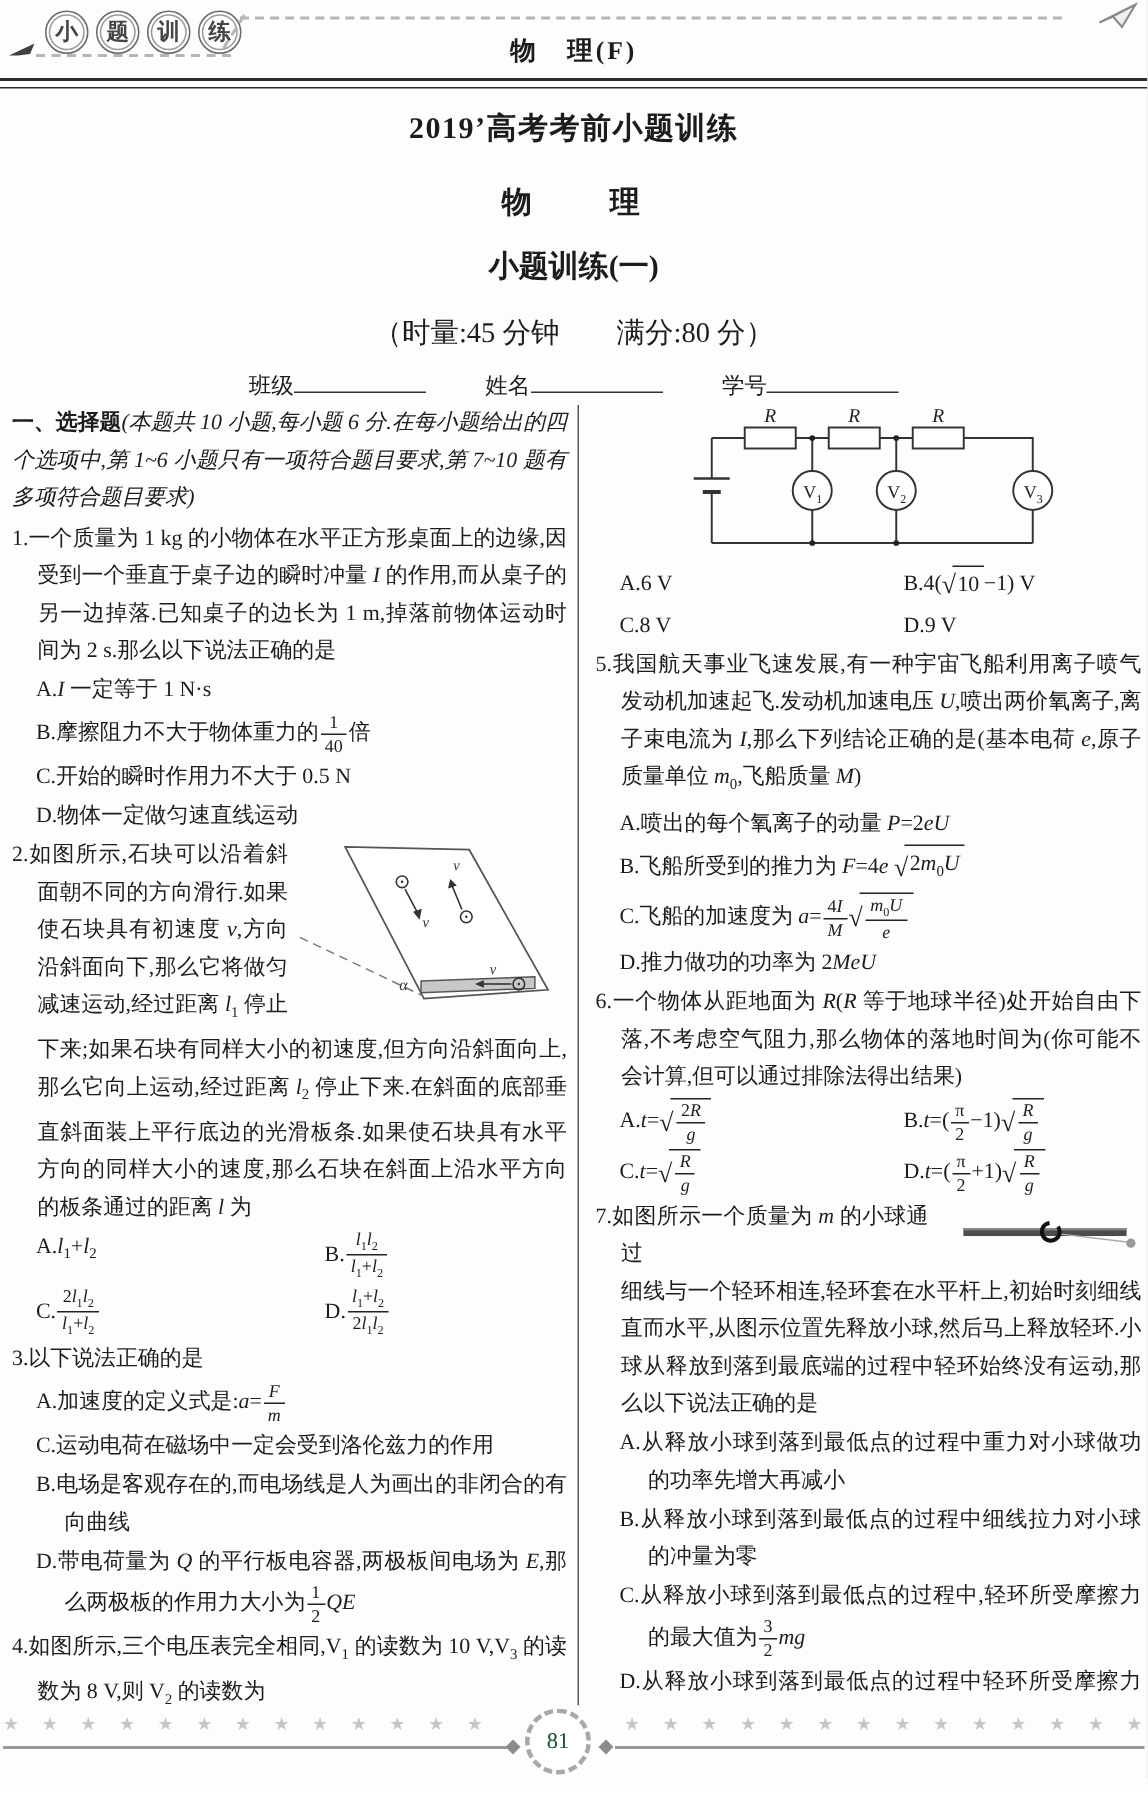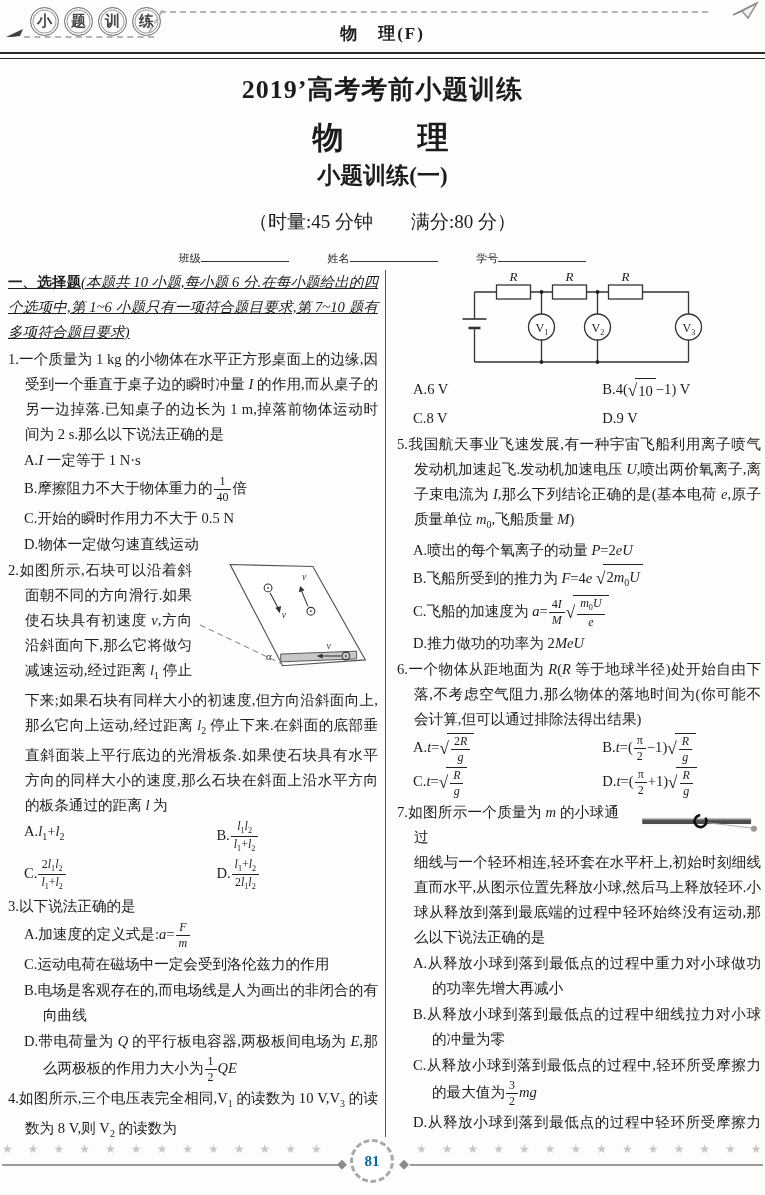--- a/index.html
+++ b/index.html
@@ -12,33 +12,33 @@
           display:flex;align-items:center;justify-content:center;
           font-weight:bold;font-size:15px;color:#444;}
   .dash-top{position:absolute;left:160px;top:11px;width:548px;border-top:2px dashed #b5b5b5;}
   .dash-slant{position:absolute;left:143px;top:20px;width:26px;border-top:2px dashed #b5b5b5;transform:rotate(-58deg);}
   .dash-under{position:absolute;left:24px;top:36px;width:130px;border-top:2px dashed #b5b5b5;}
   .course{position:absolute;left:0;right:0;top:22px;text-align:center;font-size:17px;font-weight:bold;letter-spacing:2px;}
   .rule{position:absolute;left:0;right:0;top:52px;height:4px;border-top:2.5px solid #2b2b2b;border-bottom:1.3px solid #2b2b2b;}
   .icon-abs{position:absolute;}
   
   .tblock{position:absolute;left:0;right:0;top:60px;text-align:center;}
-  .main-title{margin-top:12px;font-size:26px;font-weight:bold;letter-spacing:1px;}
-  .subject{margin-top:10px;font-size:31px;font-weight:bold;letter-spacing:4px;}
-  .subtitle{margin-top:1px;font-size:23px;font-weight:bold;}
+  .main-title{margin-top:12px;font-size:20px;font-weight:bold;letter-spacing:1px;}
+  .subject{margin-top:22px;font-size:20px;font-weight:bold;letter-spacing:4px;}
+  .subtitle{margin-top:16px;font-size:20px;font-weight:bold;}
   .meta{margin-top:18px;font-size:19px;}
-  .fields{margin-top:12px;font-size:11px;}
+  .fields{margin-top:12px;font-size:15px;}
   .fields .fld{margin:0 18px;}
   .blank{display:inline-block;width:88px;border-bottom:1.2px solid #333;height:14px;vertical-align:baseline;}
   
   .columns{position:absolute;left:8px;right:4px;top:270px;bottom:58px;display:flex;overflow:hidden;
            font-size:14.6px;line-height:25px;text-align:justify;}
   .col-left{width:370px;padding-right:7px;overflow:hidden;}
   .col-right{flex:1;border-left:1.3px solid #555;padding-left:11px;overflow:hidden;}
-  .intro{margin:0 0 2px 0;text-decoration:underline;}
+  .intro{margin:0 0 2px 0;}
   .kai{font-style:italic;}
   .stem{padding-left:17px;text-indent:-17px;margin:0;}
   .opt{margin-left:16px;padding-left:19px;text-indent:-19px;margin-top:1px;margin-bottom:1px;}
   .g2{display:grid;grid-template-columns:52% 48%;}
   .g2 .opt{margin-left:16px;}
   
   .fr{display:inline-flex;flex-direction:column;text-align:center;vertical-align:middle;
       margin:0 1px;font-size:0.82em;line-height:1.25;text-indent:0;}
   .fr .n{border-bottom:1.2px solid #222;padding:0 3px;}
   .fr .d{padding:0 3px;}
@@ -57,21 +57,21 @@
   .stars-l{left:2px;width:330px;}
   .stars-r{left:416px;right:2px;}
   .fline{position:absolute;top:1164px;border-top:2px solid #9a9a9a;}
   .fline-l{left:2px;width:336px;}
   .fline-r{left:410px;right:2px;}
   .fdia{position:absolute;top:1156px;color:#8b8b8b;font-size:13px;}
   .fdia-l{left:337px;}
   .fdia-r{left:399px;}
   .page-circle{position:absolute;left:350px;top:1139px;width:38px;height:38px;border:3px dashed #a8a8a8;
                border-radius:50%;display:flex;align-items:center;justify-content:center;
-               font-size:15px;font-weight:bold;color:#0369a1;background:#fff;}
+               font-size:15px;font-weight:normal;color:#14532d;background:#fff;}
 </style>
 </head>
 <body>
 
 <div class="page">
 
   <div class="logo">
     <span class="logo-c">小</span>
     <span class="logo-c">题</span>
     <span class="logo-c">训</span>

